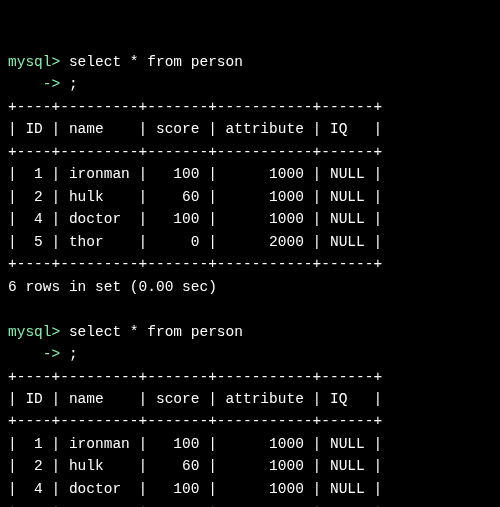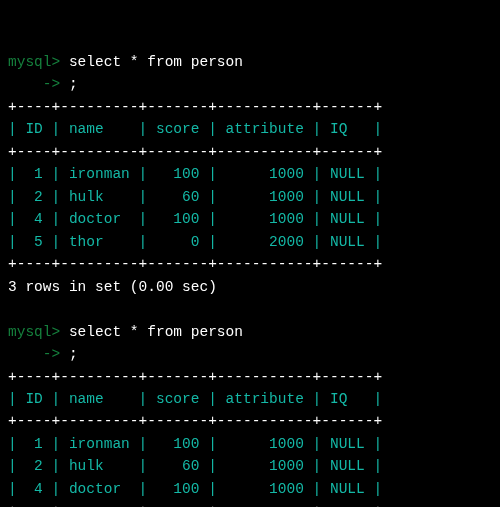--- a/index.html
+++ b/index.html
@@ -7,38 +7,38 @@
       background: #000;
       color: #fff;
       font-family: "Consolas", "Courier New", monospace;
       font-size: 14.5px;
       line-height: 1.55;
       padding: 6px 8px;
       white-space: pre;
       width: 500px;
       overflow: hidden;
     }
-    .prompt-label { color: #15803d; margin-top: 40px; }
+    .prompt-label { color: #86efac; margin-top: 40px; }
     .sep { color: #fff; }
-    .row-line { color: #14b8a6; }
+    .row-line { color: #ffffff; }
   </style>
 </head>
 <body>
 
 <div><span class="prompt-label">mysql&gt;</span><span> select * from person</span>
 <span class="prompt-label">    -&gt;</span><span> ;</span>
 <span class="sep">+----+---------+-------+-----------+------+</span>
 <span class="row-line">| ID | name    | score | attribute | IQ   |</span>
 <span class="sep">+----+---------+-------+-----------+------+</span>
 <span class="row-line">|  1 | ironman |   100 |      1000 | NULL |</span>
 <span class="row-line">|  2 | hulk    |    60 |      1000 | NULL |</span>
 <span class="row-line">|  4 | doctor  |   100 |      1000 | NULL |</span>
 <span class="row-line">|  5 | thor    |     0 |      2000 | NULL |</span>
 <span class="sep">+----+---------+-------+-----------+------+</span>
-<span>3 rows in set (0.00 sec)</span>
+<span>6 rows in set (0.00 sec)</span>
 
 <span class="prompt-label">mysql&gt;</span><span> select * from person</span>
 <span class="prompt-label">    -&gt;</span><span> ;</span>
 <span class="sep">+----+---------+-------+-----------+------+</span>
 <span class="row-line">| ID | name    | score | attribute | IQ   |</span>
 <span class="sep">+----+---------+-------+-----------+------+</span>
 <span class="row-line">|  1 | ironman |   100 |      1000 | NULL |</span>
 <span class="row-line">|  2 | hulk    |    60 |      1000 | NULL |</span>
 <span class="row-line">|  4 | doctor  |   100 |      1000 | NULL |</span>
 <span class="sep">+----+---------+-------+-----------+------+</span>

